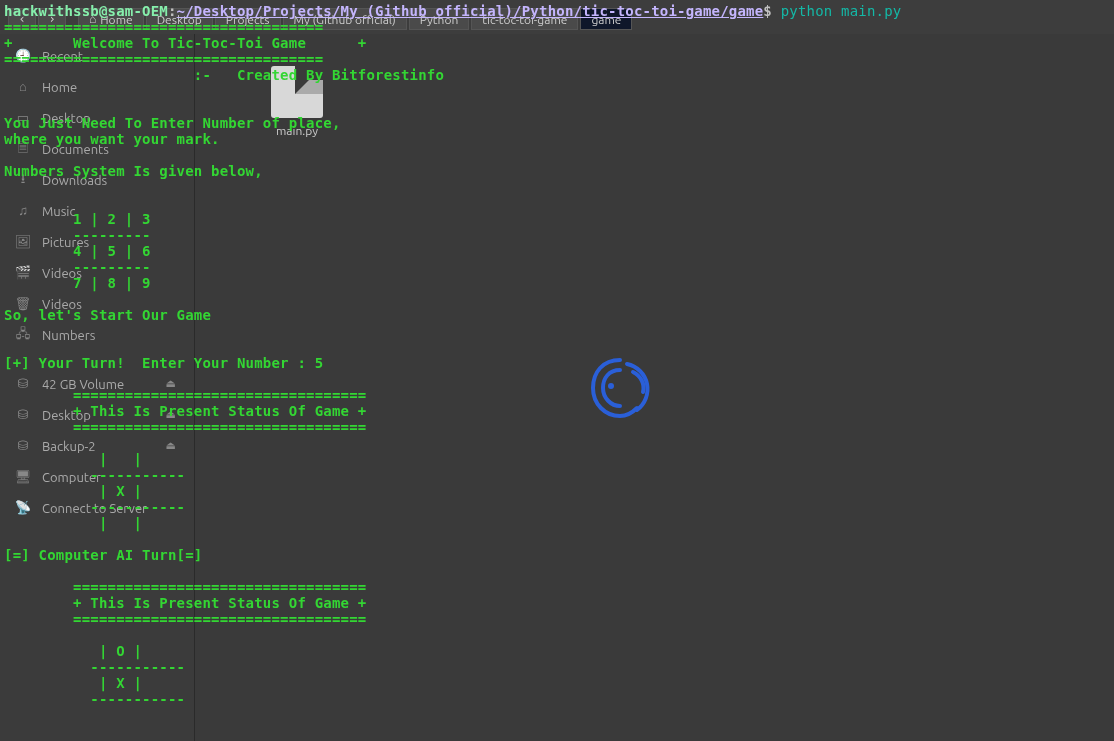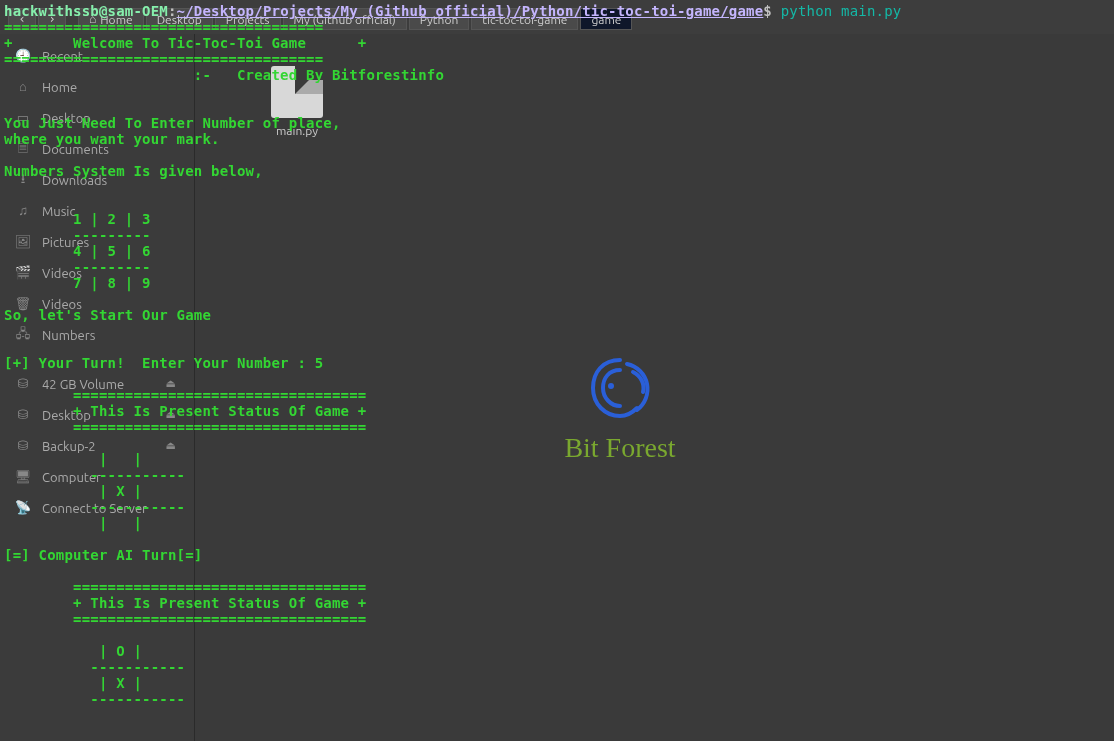--- a/index.html
+++ b/index.html
@@ -238,21 +238,20 @@
 <div class="watermark">
   <svg width="90" height="80" viewBox="0 0 90 80">
     <g fill="none" stroke="#2a5fd8" stroke-width="4" stroke-linecap="round">
       <path d="M45 10 C28 10 18 22 18 38 C18 54 30 66 45 66 C52 66 58 62 62 58"></path>
       <path d="M45 20 C34 20 28 28 28 38 C28 48 36 56 45 56"></path>
       <circle cx="36" cy="36" r="3" fill="#2a5fd8" stroke="none"></circle>
       <path d="M52 14 C62 16 70 24 72 34 C74 44 70 54 62 60"></path>
       <path d="M58 22 C66 26 70 34 68 42"></path>
     </g>
   </svg>
-  <div class="watermark-text">Bit Forest</div>
 </div>
 
 <div class="terminal"><span class="prompt-user">hackwithssb@sam-OEM</span><span class="prompt-sep">:</span><span class="prompt-path">~/Desktop/Projects/My (Github official)/Python/tic-toc-toi-game/game</span><span class="prompt-dollar">$ </span><span class="cmd">python main.py</span><span>
 =====================================
 +       Welcome To Tic-Toc-Toi Game      +
 =====================================
                       :-   Created By Bitforestinfo
 
 
 You Just Need To Enter Number of place,

